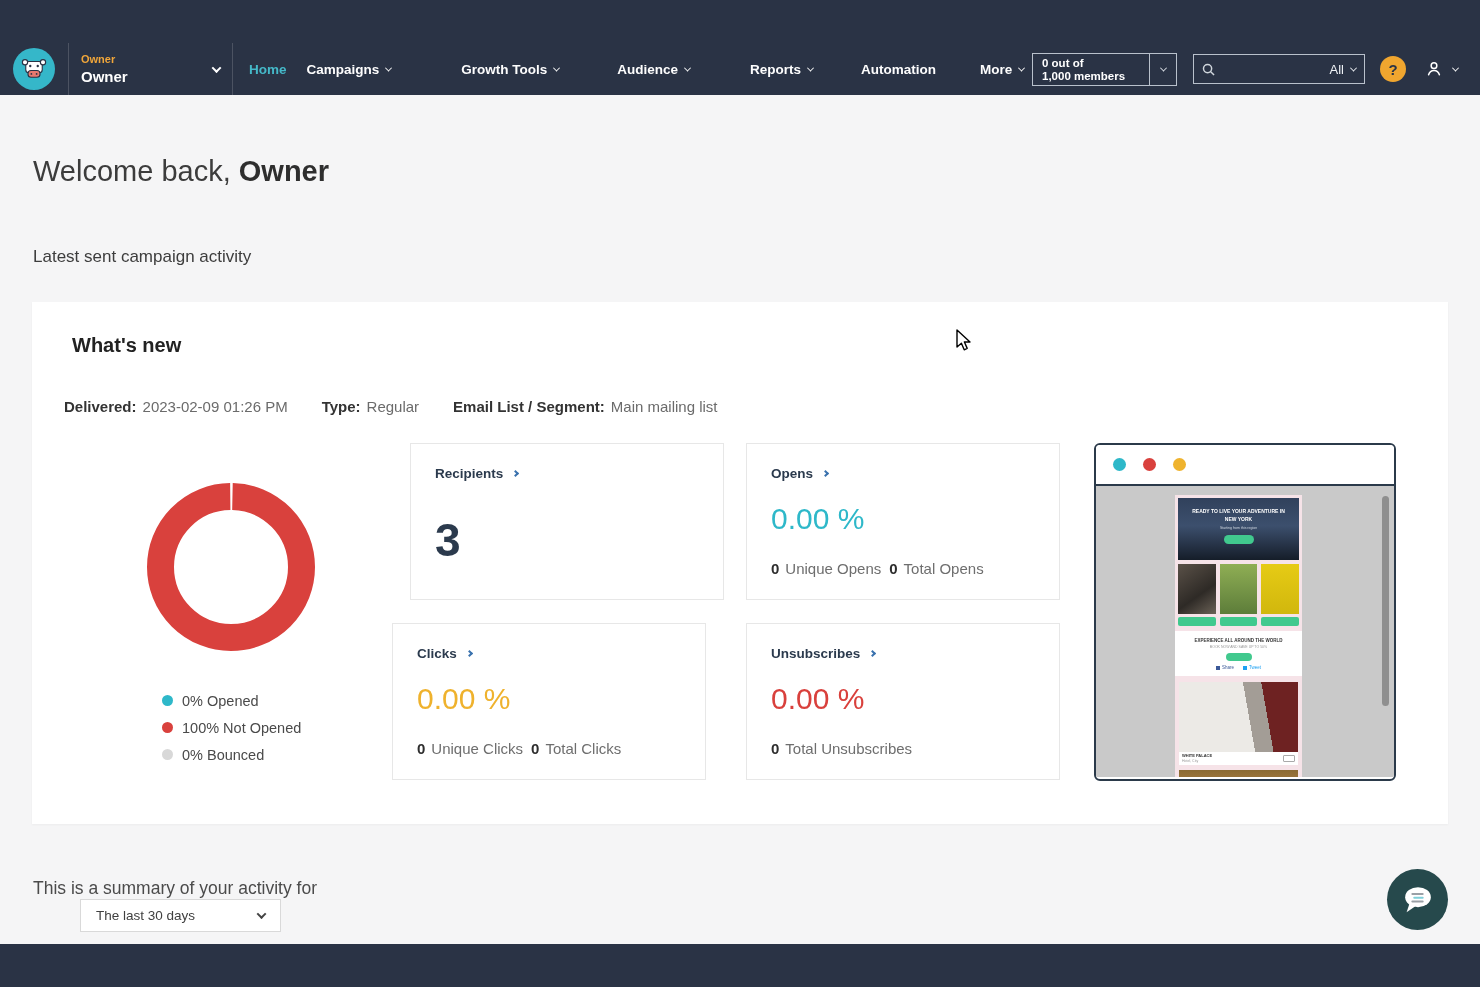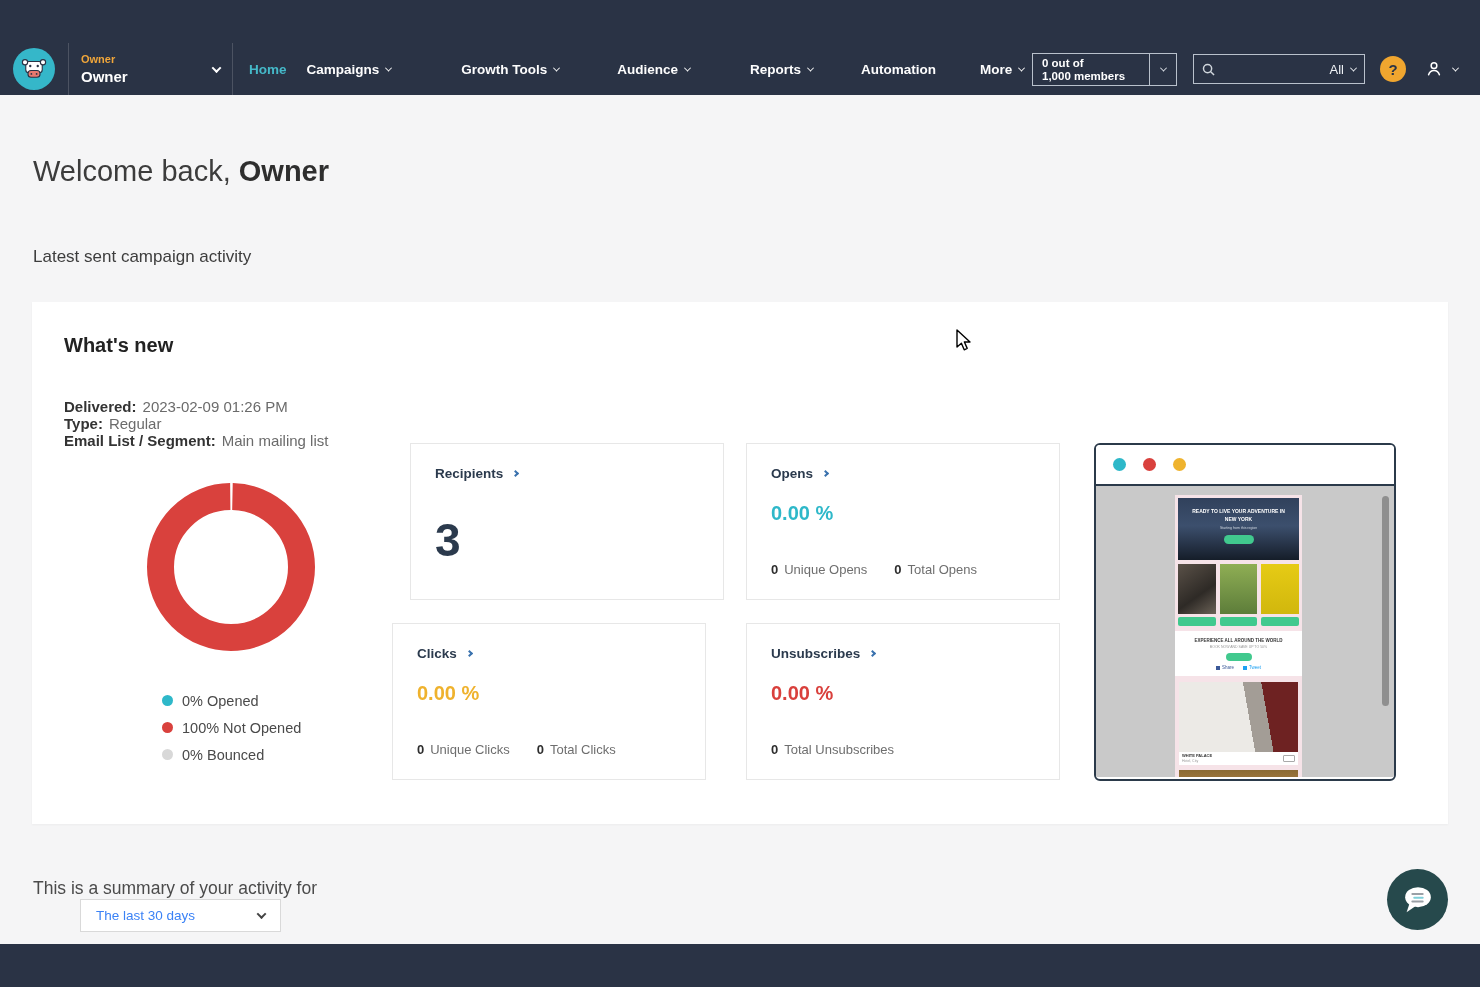--- a/index.html
+++ b/index.html
@@ -34,41 +34,41 @@
                  display:flex; align-items:center; justify-content:center; margin-left:15px; cursor:pointer; }
   .user-area { display:flex; align-items:center; gap:9px; margin-left:18px; cursor:pointer; color:#fff; }
 
   
   .h1 { position:absolute; left:33px; top:155px; font-size:29px; color:#3c3c3c; font-weight:400; }
   .h1 b { color:#2e2e2e; font-weight:700; }
   .sub { position:absolute; left:33px; top:247px; font-size:17px; color:#3d3d3d;text-align:center; }
 
   
   .panel { position:absolute; left:32px; top:302px; width:1416px; height:522px; background:#fff; box-shadow:0 1px 2px rgba(0,0,0,.04); }
-  .panel-title { position:absolute; left:32px; top:32px; font-size:20px; font-weight:700; color:#222; }
-  .meta-row { position:absolute; left:32px; top:96px; display:flex; font-size:15px; color:#6b6b6b;flex-direction:column; }
+  .panel-title { position:absolute; left:40px; top:32px; font-size:20px; font-weight:700; color:#222; }
+  .meta-row { position:absolute; left:32px; top:96px; display:flex; font-size:15px; color:#6b6b6b; }
   .meta-row b { color:#333; font-weight:700; margin-right:6px; }
   .meta-group { display:flex; margin-right:34px; white-space:nowrap; }
 
   
   .donut-svg { position:absolute; left:115px; top:181px; }
   .legend { position:absolute; left:130px; top:385px; }
   .legend-row { display:flex; align-items:center; gap:9px; height:27px; font-size:14.5px; color:#4a4a4a; }
   .dot { width:11px; height:11px; border-radius:50%; flex:none; }
   .dot-teal{background:#2eb8c9}.dot-red{background:#d9413d}.dot-gray{background:#d8d8d8}
 
   
   .stat-card { position:absolute; width:314px; height:157px; border:1px solid #e7e7e7; background:#fff; padding:22px 24px; }
   .pos-a{left:378px;top:141px}.pos-b{left:714px;top:141px}.pos-c{left:360px;top:321px}.pos-d{left:714px;top:321px}
   .stat-head { display:flex; align-items:center; gap:10px; font-size:13.5px; font-weight:700; color:#2b3a4d; cursor:pointer; }
   .chev-right { display:inline-block; width:5px; height:5px; border-right:2px solid #3a72ae; border-bottom:2px solid #3a72ae; transform:rotate(-45deg); }
   .stat-big { position:absolute; left:24px; bottom:32px; font-size:46px; font-weight:700; color:#2b3a4d; }
-  .stat-pct { position:absolute; left:24px; top:58px; font-size:20px; font-weight:700; }
+  .stat-pct { position:absolute; left:24px; top:58px; font-size:30px; font-weight:400; }
   .c-teal{color:#2eb8c9}.c-orange{color:#efb22d}.c-red{color:#d9403c}
-  .stat-details { position:absolute; left:24px; bottom:22px; font-size:13px; color:#6e6e6e; display:flex; gap:27px; }
+  .stat-details { position:absolute; left:24px; bottom:22px; font-size:15px; color:#6e6e6e; display:flex; gap:8px; }
   .stat-details b { color:#2e2e2e; margin-right:6px; }
 
   
   .preview { position:absolute; left:1062px; top:141px; width:302px; height:338px; border:2px solid #2b3a4a; border-radius:6px; background:#fff; overflow:hidden; cursor:pointer; }
   .preview-head { height:41px; background:#fff; border-bottom:2px solid #2b3a4a; display:flex; align-items:center; gap:17px; padding-left:17px; }
   .pdot { width:13px; height:13px; border-radius:50%; }
   .pdot-teal{background:#2eb8c9}.pdot-red{background:#d9413d}.pdot-orange{background:#efb32e}
   .preview-body { position:relative; height:291px; background:#c9c9c9; }
   .scrollthumb { position:absolute; right:5px; top:10px; width:7px; height:210px; border-radius:4px; background:#8f8f8f; }
   .email-col { position:absolute; left:79px; top:9px; width:127px; bottom:0; background:#f6e3e8; overflow:hidden; }
@@ -95,21 +95,21 @@
   .caption-row { margin:0 4px; background:#fff; height:13px; display:flex; align-items:center; justify-content:space-between; padding:0 3px; }
   .cap-name { font-size:4px; font-weight:700; color:#333; line-height:1.4; }
   .cap-sub { font-size:3.5px; color:#999; font-weight:400; }
   .cap-btn { width:12px; height:7px; border:0.5px solid #aaa; border-radius:1px; background:#fff; }
   .lobby { margin:5px 4px 0; height:46px; background:linear-gradient(180deg,#8a6a33,#b08146 40%,#4f3a1c); }
 
   
   .summary-row { position:absolute; left:33px; top:878px; display:flex; align-items:center;flex-direction:column; }
   .summary-text { font-size:17.5px; color:#4b4b4b; }
   .summary-select { margin-left:11px; width:201px; height:33px; background:#fff; border:1px solid #d9d9d9; display:flex; align-items:center; padding:0 15px; cursor:pointer; }
-  .summary-select span { font-size:13.5px; color:#3b82f6; }
+  .summary-select span { font-size:13.5px; color:#404040; }
   .summary-select .chev { margin-left:auto; color:#444; }
 
   
   .chat-fab { position:absolute; left:1387px; top:869px; width:61px; height:61px; border-radius:50%; background:#26494c; display:flex; align-items:center; justify-content:center; cursor:pointer; }
   .footer { position:absolute; left:0; top:944px; width:1480px; height:43px; background:#2a3345; }
   .cursor { position:absolute; left:955px; top:329px; pointer-events:none; }
 </style>
 </head>
 <body>
 

